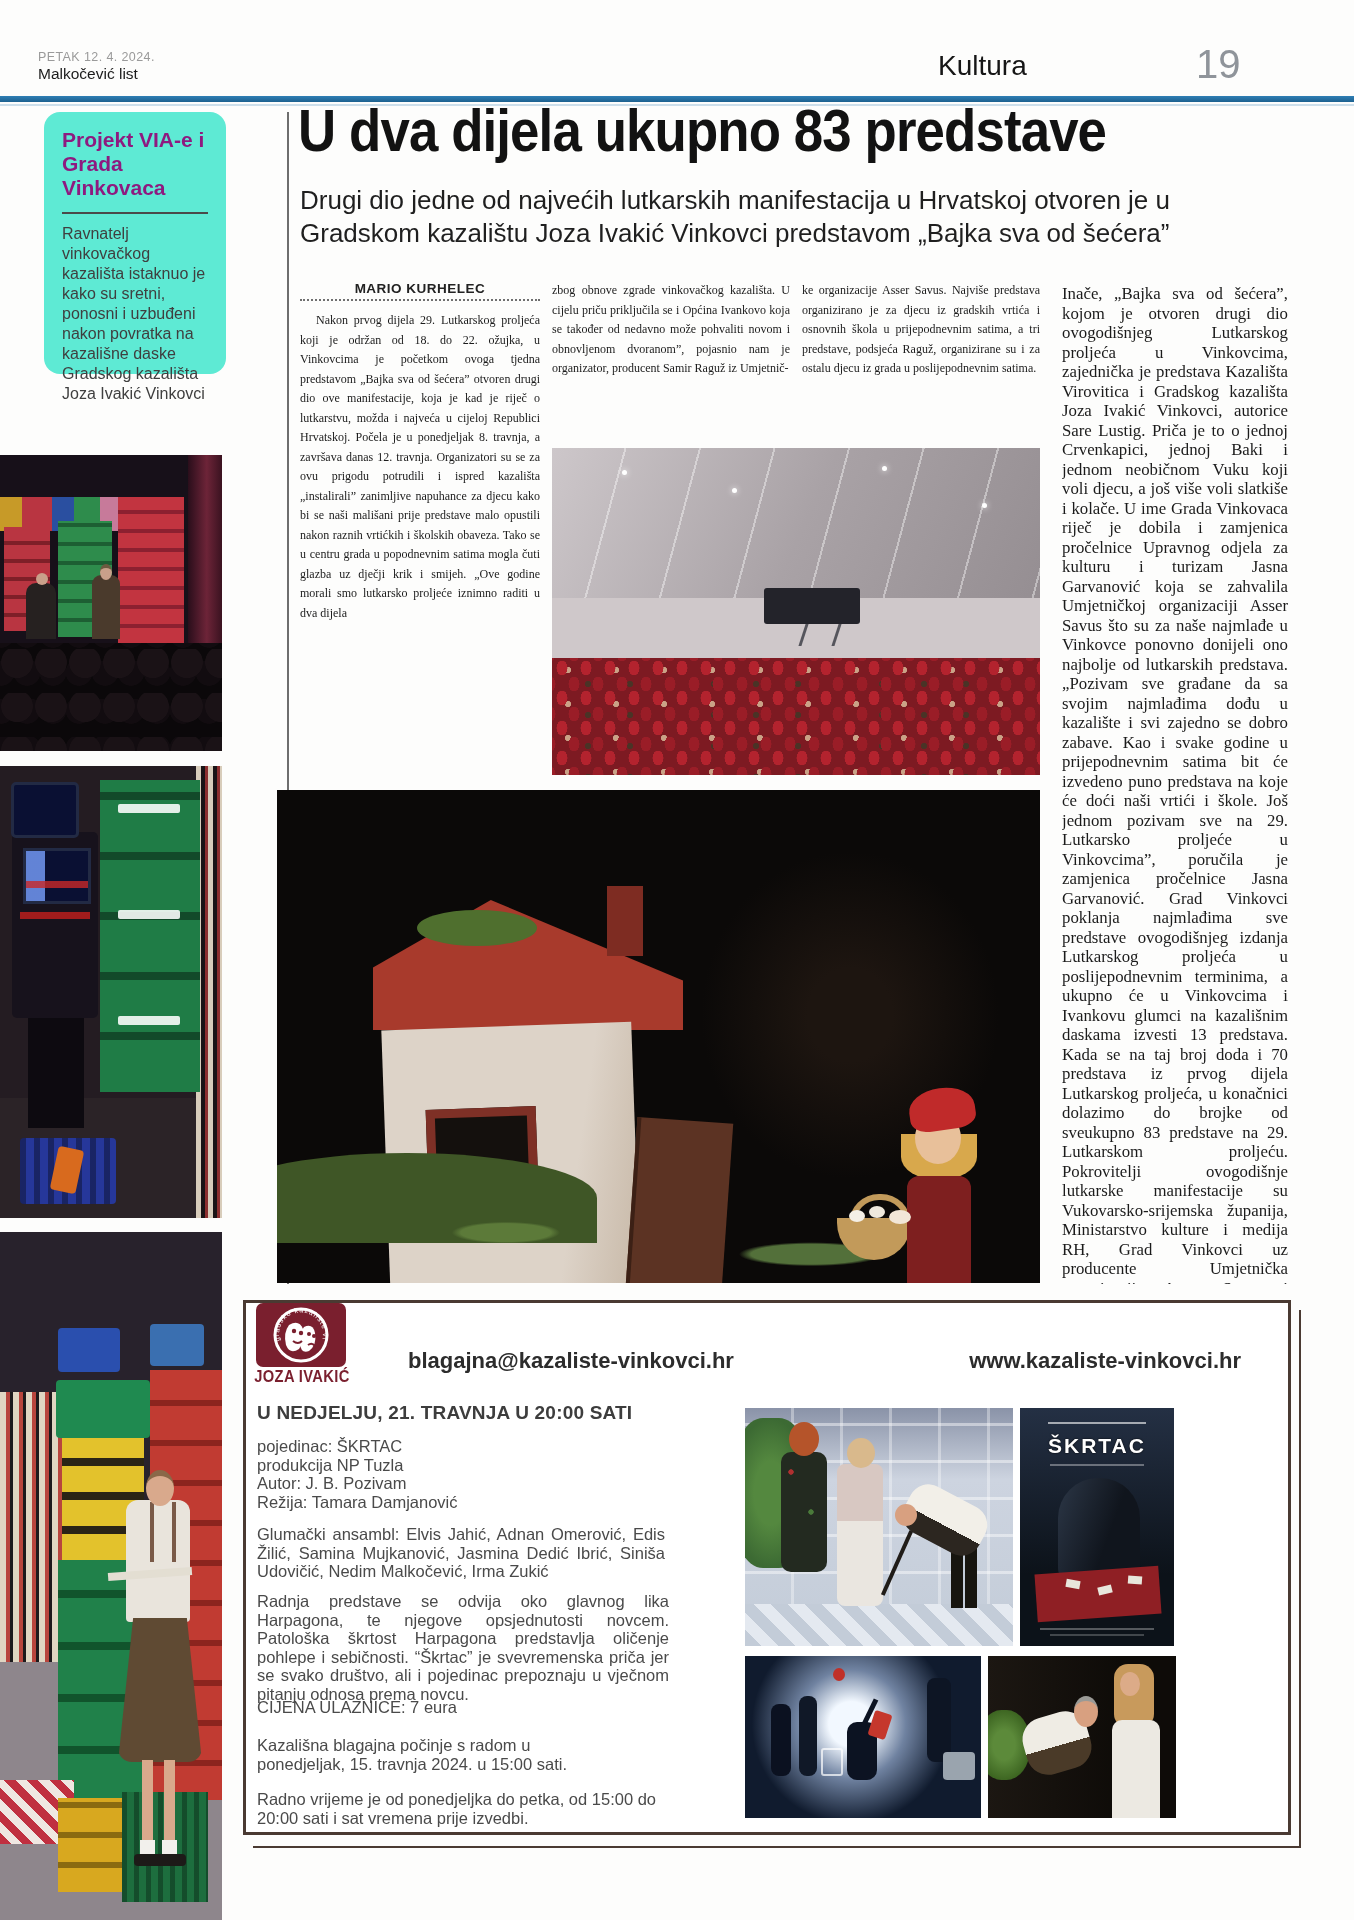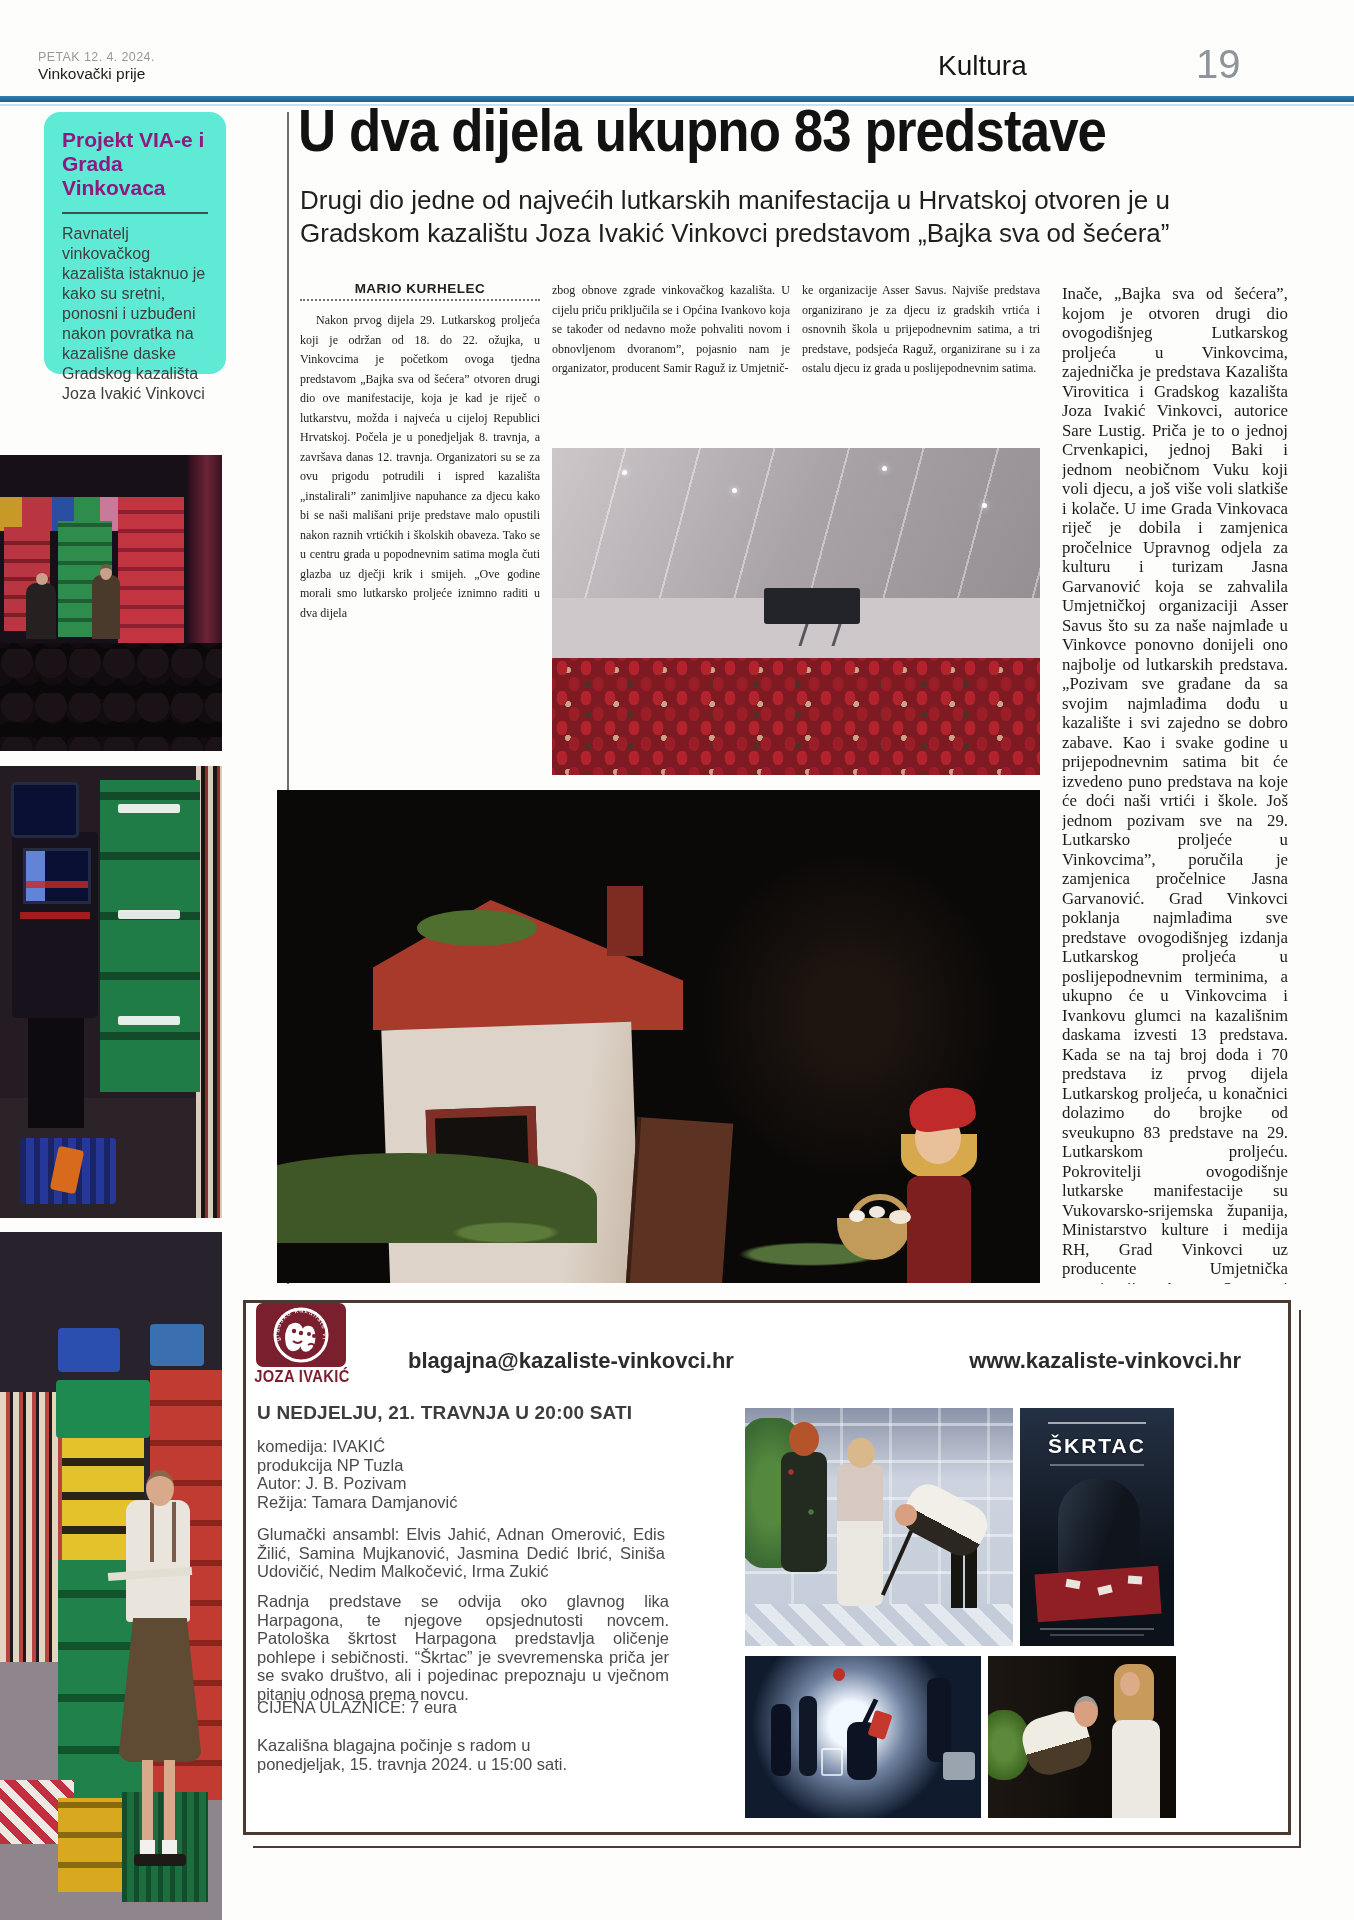--- a/index.html
+++ b/index.html
@@ -233,21 +233,21 @@
   .pD-whair{left:126px;top:8px;width:40px;height:64px;border-radius:14px;background:#c89a5c;}
   .pD-wface{left:132px;top:16px;width:20px;height:24px;border-radius:50%;background:#dcab88;}
   .pD-wdress{left:124px;top:64px;width:48px;height:98px;border-radius:10px 10px 0 0;background:#ece9e2;}
 </style>
 </head>
 <body>
 
 <div id="page">
 
   <div class="abs hdr-date">PETAK 12. 4. 2024.</div>
-  <div class="abs hdr-pub">Vinkovački prije</div>
+  <div class="abs hdr-pub">Malkočević list</div>
   <div class="abs hdr-section">Kultura</div>
   <div class="abs hdr-page">19</div>
   <div class="abs hdr-rule"></div>
   <div class="abs hdr-rule2"></div>
 
   <div class="abs side-box">
     <div class="side-title">Projekt VIA-e i Grada Vinkovaca</div>
     <div class="side-rule"></div>
     <div class="side-body">Ravnatelj vinkovačkog kazališta istaknuo je kako su sretni, ponosni i uzbuđeni nakon povratka na kazališne daske Gradskog kazališta Joza Ivakić Vinkovci</div>
   </div>
@@ -373,29 +373,30 @@
     <path d="M39 38 q5 4 9 0" stroke="#7a1f2e" stroke-width="2" fill="none"></path>
     <path d="M54 42 q4 -3 7 1" stroke="#7a1f2e" stroke-width="2" fill="none"></path>
   </svg>
   <div class="abs logo-name">JOZA IVAKIĆ</div>
 
   <div class="abs tb-email">blagajna@kazaliste-vinkovci.hr</div>
   <div class="abs tb-web">www.kazaliste-vinkovci.hr</div>
   <div class="abs tb-when">U NEDJELJU, 21. TRAVNJA U 20:00 SATI</div>
 
   <div class="abs tb-txt tb-details">
-    <div>komedija: IVAKIĆ</div>
+    <div>pojedinac: ŠKRTAC</div>
     <div>produkcija NP Tuzla</div>
     <div>Autor: J. B. Pozivam</div>
     <div>Režija: Tamara Damjanović</div>
   </div>
   <div class="abs tb-txt tb-cast">Glumački ansambl: Elvis Jahić, Adnan Omerović, Edis Žilić, Samina Mujkanović, Jasmina Dedić Ibrić, Siniša Udovičić, Nedim Malkočević, Irma Zukić</div>
   <div class="abs tb-txt tb-syn">Radnja predstave se odvija oko glavnog lika Harpagona, te njegove opsjednutosti novcem. Patološka škrtost Harpagona predstavlja oličenje pohlepe  i sebičnosti. “Škrtac” je svevremenska priča jer se svako društvo, ali i pojedinac prepoznaju u vječnom pitanju odnosa prema novcu.</div>
   <div class="abs tb-txt tb-price">CIJENA ULAZNICE: 7 eura</div>
   <div class="abs tb-txt tb-off">Kazališna blagajna počinje s radom u ponedjeljak, 15. travnja 2024. u 15:00 sati.</div>
+  <div class="abs tb-txt tb-hours">Radno vrijeme je od ponedjeljka do petka, od 15:00 do 20:00 sati i sat vremena prije izvedbi.</div>
 
   <div class="ph pA">
     <span class="pA-stones"></span>
     <span class="pA-plant"></span>
     <span class="pA-floor"></span>
     <span class="pA-w1"></span>
     <span class="pA-w1hair"></span>
     <span class="pA-w2"></span>
     <span class="pA-w2hair"></span>
     <span class="pA-legs"></span>

